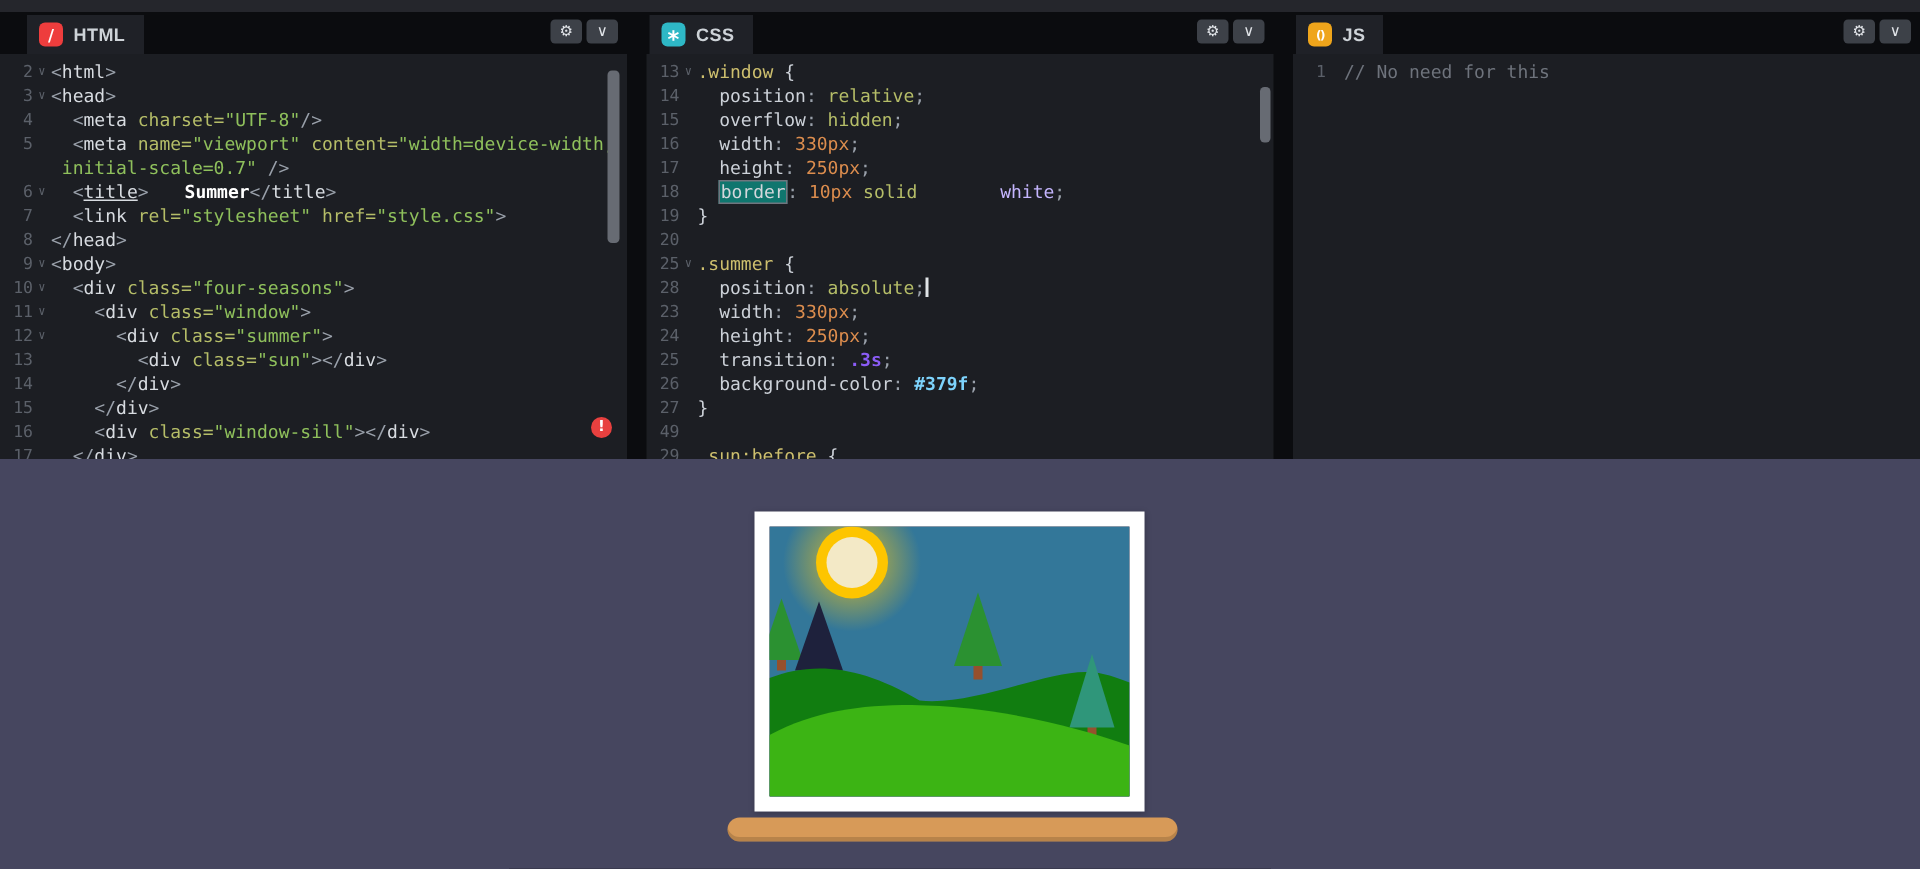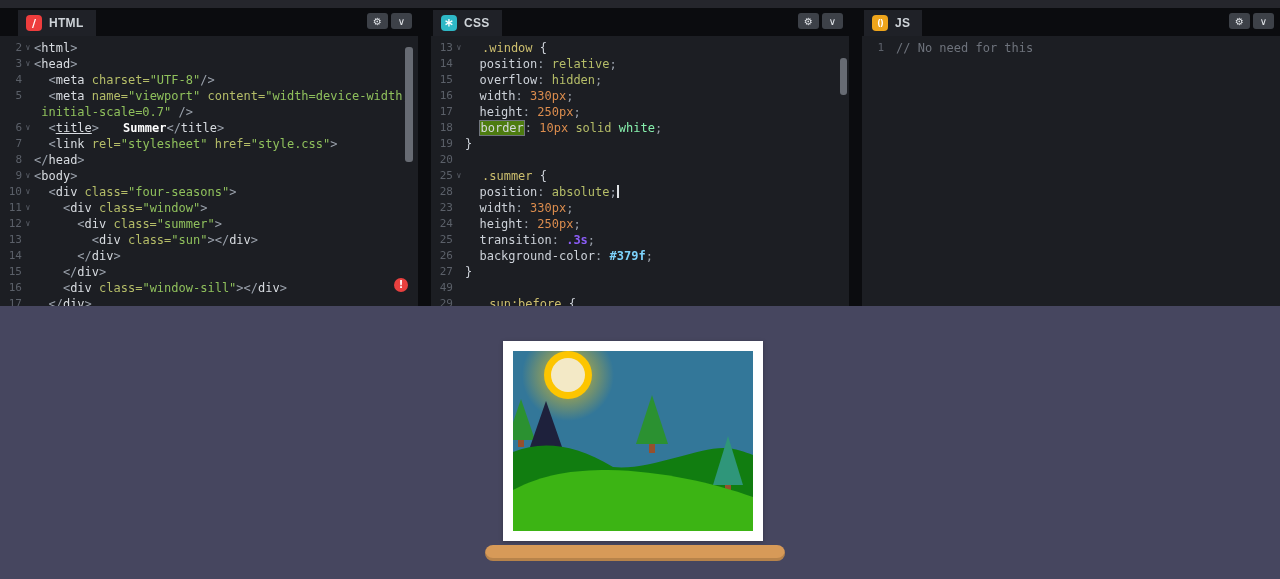--- a/index.html
+++ b/index.html
@@ -30,25 +30,25 @@
   .code { position:relative; height:270px; background:#1c1e23; overflow:hidden;
           padding-top:4px; }
   .row { display:flex; height:16px; line-height:16px; font-size:12px; white-space:pre; }
   .ln   { width:22px; text-align:right; color:#5b6069; font-size:11px; flex:none; }
   .fold { width:12px; text-align:center; color:#5b6069; font-size:8px; flex:none; }
   .src  { flex:1; }
   .t-punc{color:#9aa1ab;} .t-tag{color:#d8dce1;}
   .t-tagu{color:#d8dce1; text-decoration:underline;}
   .t-attr{color:#b5bd68;} .t-str{color:#8fc05c;}
   .t-titletext{color:#ffffff; font-weight:bold;padding-left:24px;}
-  .t-sel{color:#cdbf6e;margin-left:17px;} .t-prop{color:#ccd1d8;} .t-plain{color:#ccd1d8;}
-  .t-kw{color:#b5bd68;} .t-kw2{color:#86efac;} .t-num{color:#dc8d4e;}
+  .t-sel{color:#cdbf6e;} .t-prop{color:#ccd1d8;} .t-plain{color:#ccd1d8;}
+  .t-kw{color:#b5bd68;} .t-kw2{color:#c4b5fd;padding-left:48px;} .t-num{color:#dc8d4e;}
   .t-time{color:#8b5cf6;font-weight:bold;} .t-hex{color:#7dd3fc; font-weight:bold;}
   .t-comment{color:#6e737c;}
-  .t-boxed{color:#d3d7dc; border:1px solid #70757e; background:#4d7c0f;}
+  .t-boxed{color:#d3d7dc; border:1px solid #70757e; background:#0f766e;}
   .caret{display:inline-block; width:2px; height:13px; background:#dfe3e6;
          vertical-align:-2px;}
   .scrollthumb { position:absolute; border-radius:3px; background:#676b73; }
   .thumb-html { right:5px; top:11px; width:8px; height:115px; }
   .thumb-css  { right:2px; top:22px; width:7px; height:37px; }
   .errbadge { position:absolute; top:242px; right:10px; width:14px; height:14px;
               border-radius:50%; color:#fff; font-size:10px; font-weight:bold;
               line-height:14px; text-align:center;
               font-family:"DejaVu Sans", sans-serif; }
 

